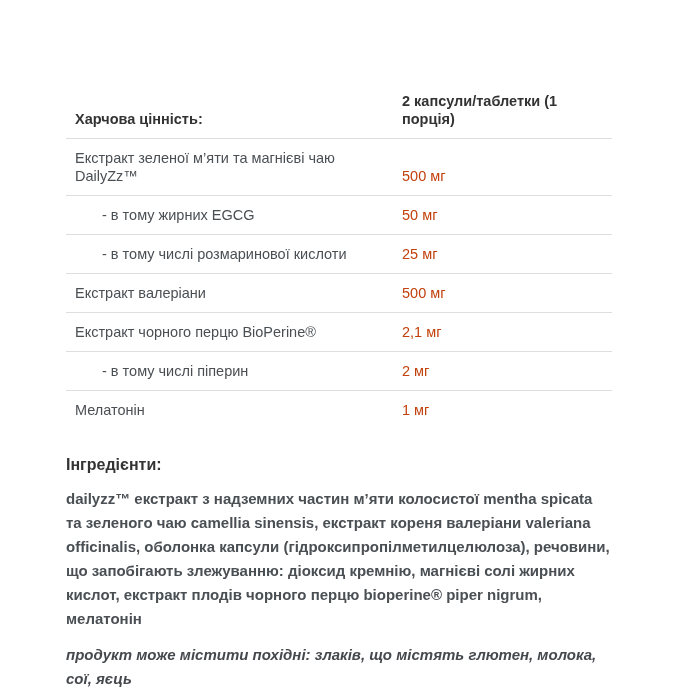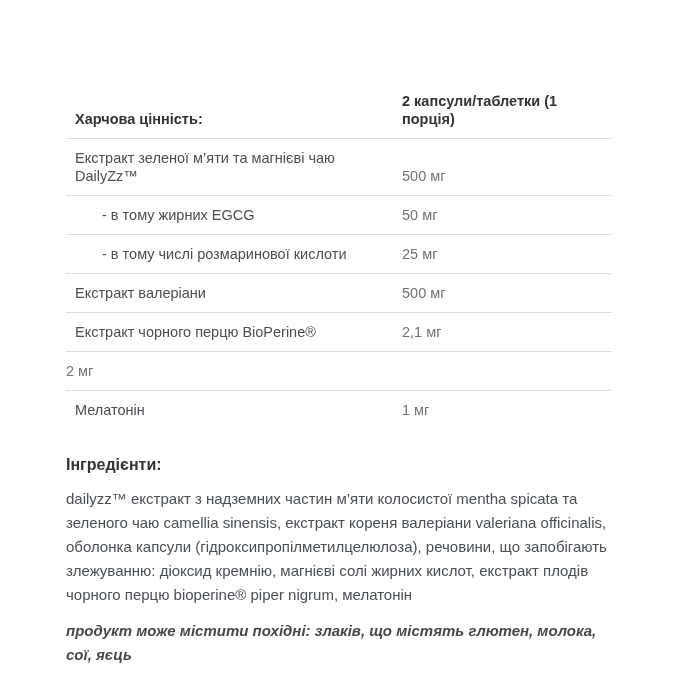--- a/index.html
+++ b/index.html
@@ -33,40 +33,41 @@
     font-size: 14.5px;
     line-height: 18px;
     color: #4a4f54;
   }
   .t-label.indent { padding-left: 36px; }
   .t-value {
     flex: 1;
     padding: 10px 0;
     font-size: 14.5px;
     line-height: 18px;
-    color: #737373;
+    color: #c2410c;
   }
   .t-row.header .t-label,
   .t-row.header .t-value {
     font-weight: 700;
     color: #333333;
   }
   
   .section-heading {
     margin-top: 26px;
     font-size: 16px;
     line-height: 20px;
     font-weight: 700;
     color: #333333;
   }
   .section-text {
     margin-top: 12px;
     font-size: 15px;
     line-height: 24px;
     color: #4a4f54;
+    font-weight: bold;
   }
   .section-heading.allergens { margin-top: 16px; }
   .section-text.allergens {
     font-style: italic;
     font-weight: 700;
     color: #45484c;
   }
 </style>
 </head>
 <body>
@@ -99,20 +100,21 @@
         <div class="t-label">Екстракт валеріани</div>
         <div class="t-value">500 мг</div>
       </div>
 
       <div class="t-row">
         <div class="t-label">Екстракт чорного перцю BioPerine®</div>
         <div class="t-value">2,1 мг</div>
       </div>
 
       <div class="t-row">
+        <div class="t-label indent">- в тому числі піперин</div>
         <div class="t-value">2 мг</div>
       </div>
 
       <div class="t-row no-border">
         <div class="t-label">Мелатонін</div>
         <div class="t-value">1 мг</div>
       </div>
     </div>
 
     <div class="section-heading">Інгредієнти:</div>

